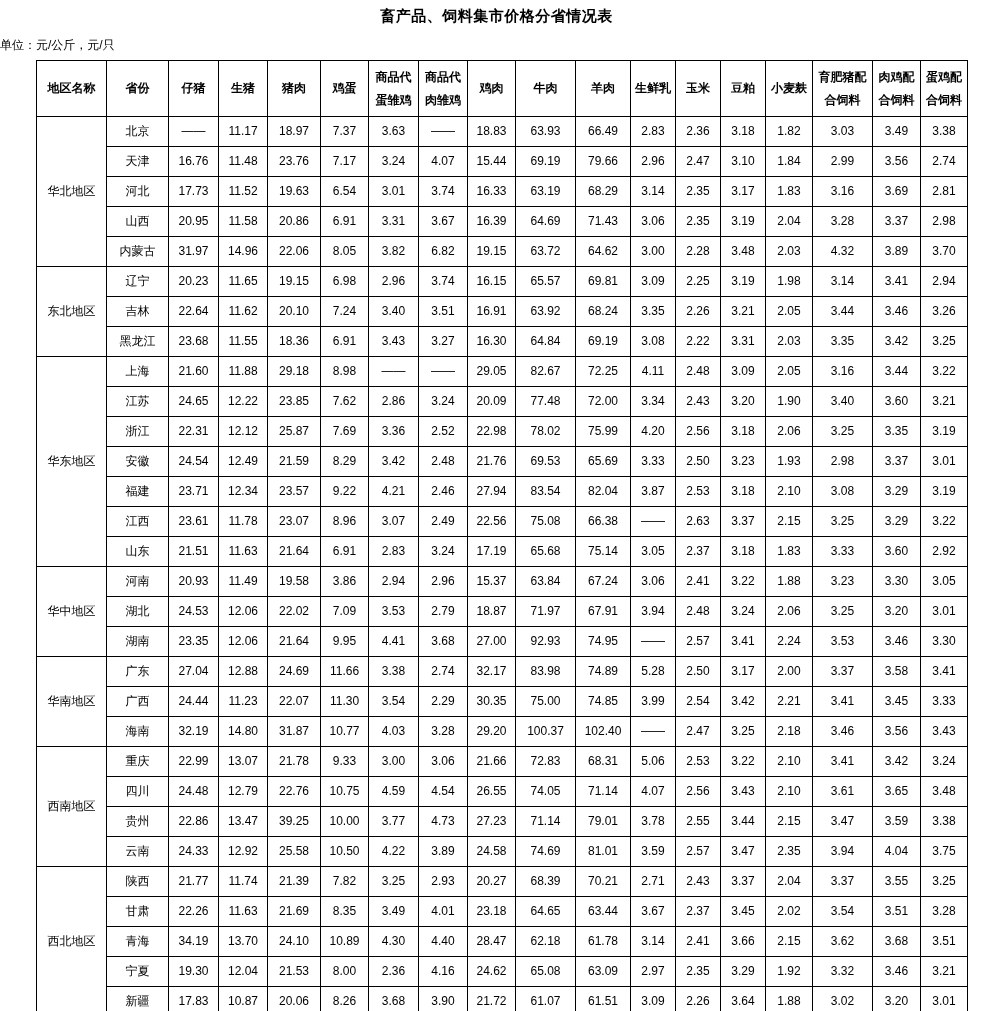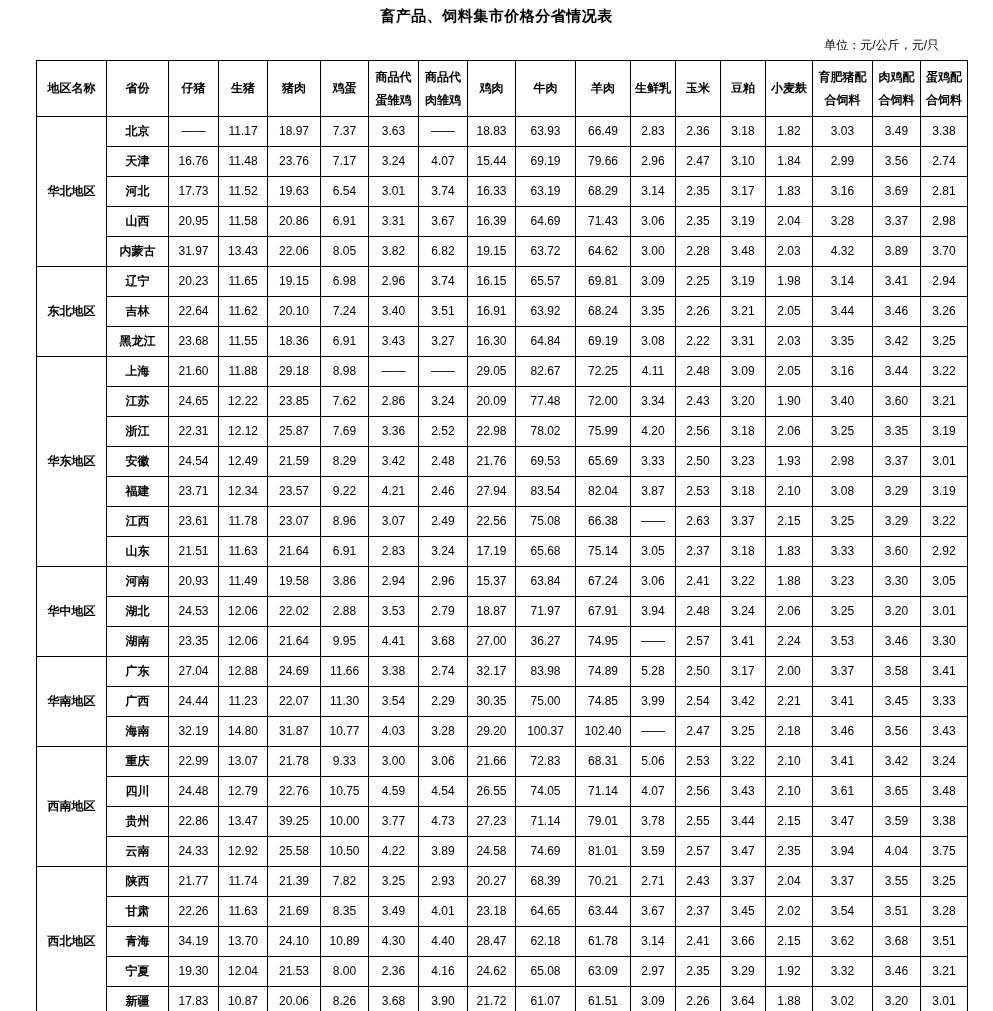--- a/index.html
+++ b/index.html
@@ -17,21 +17,20 @@
     box-sizing: border-box;
   }
   .doc-title {
     text-align: center;
     font-size: 15px;
     font-weight: bold;
     padding-top: 7px;
     letter-spacing: 0.5px;
   }
   .unit-note {
-    text-align: right;
     font-size: 12px;
     margin: 11px 54px 6px 0;
   }
   table.price-table {
     border-collapse: collapse;
     table-layout: fixed;
     margin-left: 36px;
     width: 921px;
   }
   .price-table th, .price-table td {
@@ -48,21 +47,21 @@
     font-weight: bold;
     line-height: 1.9;
     word-break: break-all;
   }
   .price-table tbody td {
     height: 30px;
     font-size: 12px;
     line-height: 1.1;
   }
   td.region-cell, td.province-cell {
-    font-weight: bold;
+    font-weight: normal;
     font-size: 12px;
   }
 </style>
 </head>
 <body>
 
 <div class="page">
   <div class="doc-title">畜产品、饲料集市价格分省情况表</div>
   <div class="unit-note">单位：元/公斤，元/只</div>
 
@@ -183,21 +182,21 @@
           <td>2.35</td>
           <td>3.19</td>
           <td>2.04</td>
           <td>3.28</td>
           <td>3.37</td>
           <td>2.98</td>
         </tr>
         <tr>
           <td class="province-cell">内蒙古</td>
           <td>31.97</td>
-          <td>13.43</td>
+          <td>14.96</td>
           <td>22.06</td>
           <td>8.05</td>
           <td>3.82</td>
           <td>6.82</td>
           <td>19.15</td>
           <td>63.72</td>
           <td>64.62</td>
           <td>3.00</td>
           <td>2.28</td>
           <td>3.48</td>
@@ -416,21 +415,21 @@
           <td>1.88</td>
           <td>3.23</td>
           <td>3.30</td>
           <td>3.05</td>
         </tr>
         <tr>
           <td class="province-cell">湖北</td>
           <td>24.53</td>
           <td>12.06</td>
           <td>22.02</td>
-          <td>2.88</td>
+          <td>7.09</td>
           <td>3.53</td>
           <td>2.79</td>
           <td>18.87</td>
           <td>71.97</td>
           <td>67.91</td>
           <td>3.94</td>
           <td>2.48</td>
           <td>3.24</td>
           <td>2.06</td>
           <td>3.25</td>
@@ -439,21 +438,21 @@
         </tr>
         <tr>
           <td class="province-cell">湖南</td>
           <td>23.35</td>
           <td>12.06</td>
           <td>21.64</td>
           <td>9.95</td>
           <td>4.41</td>
           <td>3.68</td>
           <td>27.00</td>
-          <td>36.27</td>
+          <td>92.93</td>
           <td>74.95</td>
           <td>——</td>
           <td>2.57</td>
           <td>3.41</td>
           <td>2.24</td>
           <td>3.53</td>
           <td>3.46</td>
           <td>3.30</td>
         </tr>
         <tr>

